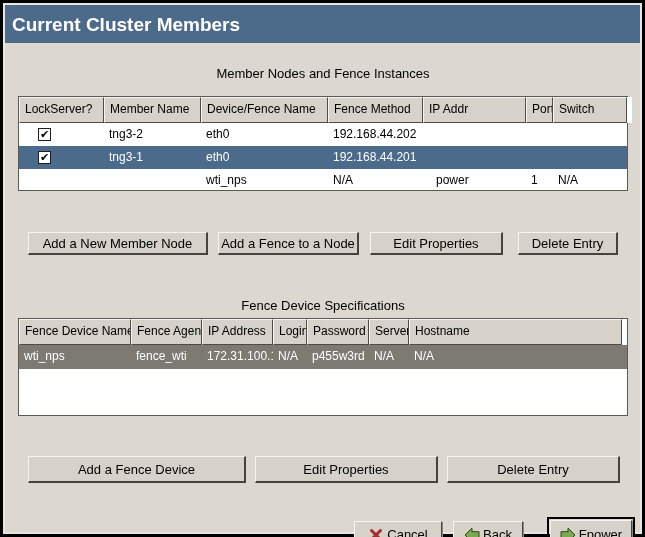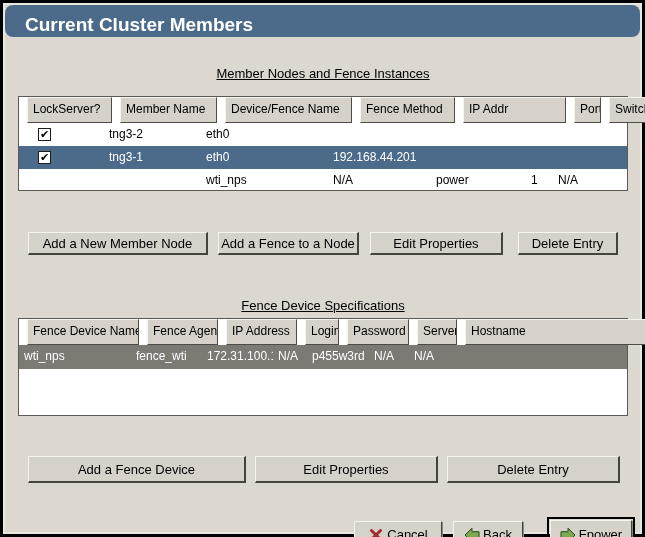--- a/index.html
+++ b/index.html
@@ -5,48 +5,46 @@
   html,body { margin:0; padding:0; background:#555; }
   * { box-sizing:border-box; }
   .window {
     position:relative; width:645px; height:537px;
     background:#dcd8d0;
     box-shadow: inset 0 0 0 3px #000, inset 0 0 0 5px #e9e6df;
     font-family:"Liberation Sans", sans-serif;
     overflow:hidden; color:#000;
   }
   .titlebar {
-    position:absolute; left:5px; right:5px; top:5px; height:32px;
+    position:absolute; left:5px; right:5px; top:5px; height:38px;
     background:#4c6b8b; color:#fff;
-    font-size:19px; font-weight:bold; line-height:40px; padding-left:20px;
+    font-size:19px; font-weight:bold; line-height:40px; padding-left:7px;
     white-space:nowrap;
-    border-radius:8px;
   }
   .section-title {
     position:absolute; left:18px; width:610px; text-align:center;
     font-size:13px;
-    text-decoration:underline;
   }
   #members-title { top:66px; }
   #fence-title   { top:298px; }
 
   .datatable {
     position:absolute; left:18px; width:610px; background:#fff;
     border:1px solid #5b5954;
   }
   #members-table { top:96px;  height:95px; }
   #fence-table   { top:318px; height:98px; }
 
   .thead { display:flex; height:26px; }
   .th {
     background:#d6d2ca;
     border-top:1px solid #f6f4ef; border-left:1px solid #f6f4ef;
     border-right:1px solid #4e4c47; border-bottom:1px solid #4e4c47;
     font-size:12px; line-height:23px; padding-left:5px;
-    white-space:nowrap; overflow:hidden; flex:none;margin-left:8px;
+    white-space:nowrap; overflow:hidden; flex:none;
   }
   .th.filler { flex:1; background:#fff; border:none; }
 
   .trow { display:flex; height:23px; font-size:12px; align-items:center; }
   #fence-table .trow { height:24px; }
   .trow.sel-blue { background:#4c6b8b; color:#fff; }
   .trow.sel-gray { background:#7d7973; color:#fff; }
   .td { padding-left:5px; white-space:nowrap; overflow:hidden; flex:none; height:100%; line-height:23px; }
   .td.cbcell { padding:0; display:flex; align-items:center; }
   .checkbox {
@@ -106,20 +104,21 @@
       <div class="th mc6">Switch</div>
       <div class="th filler"></div>
     </div>
 
     <div class="trow">
       <div class="td cbcell mc0">
         <span class="checkbox">✔</span>
       </div>
       <div class="td mc1">tng3-2</div>
       <div class="td mc2">eth0</div>
+      <div class="td mc3">192.168.44.202</div>
       <div class="td mc4"></div>
       <div class="td mc5"></div>
       <div class="td mc6"></div>
     </div>
 
     <div class="trow sel-blue">
       <div class="td cbcell mc0">
         <span class="checkbox">✔</span>
       </div>
       <div class="td mc1">tng3-1</div>

